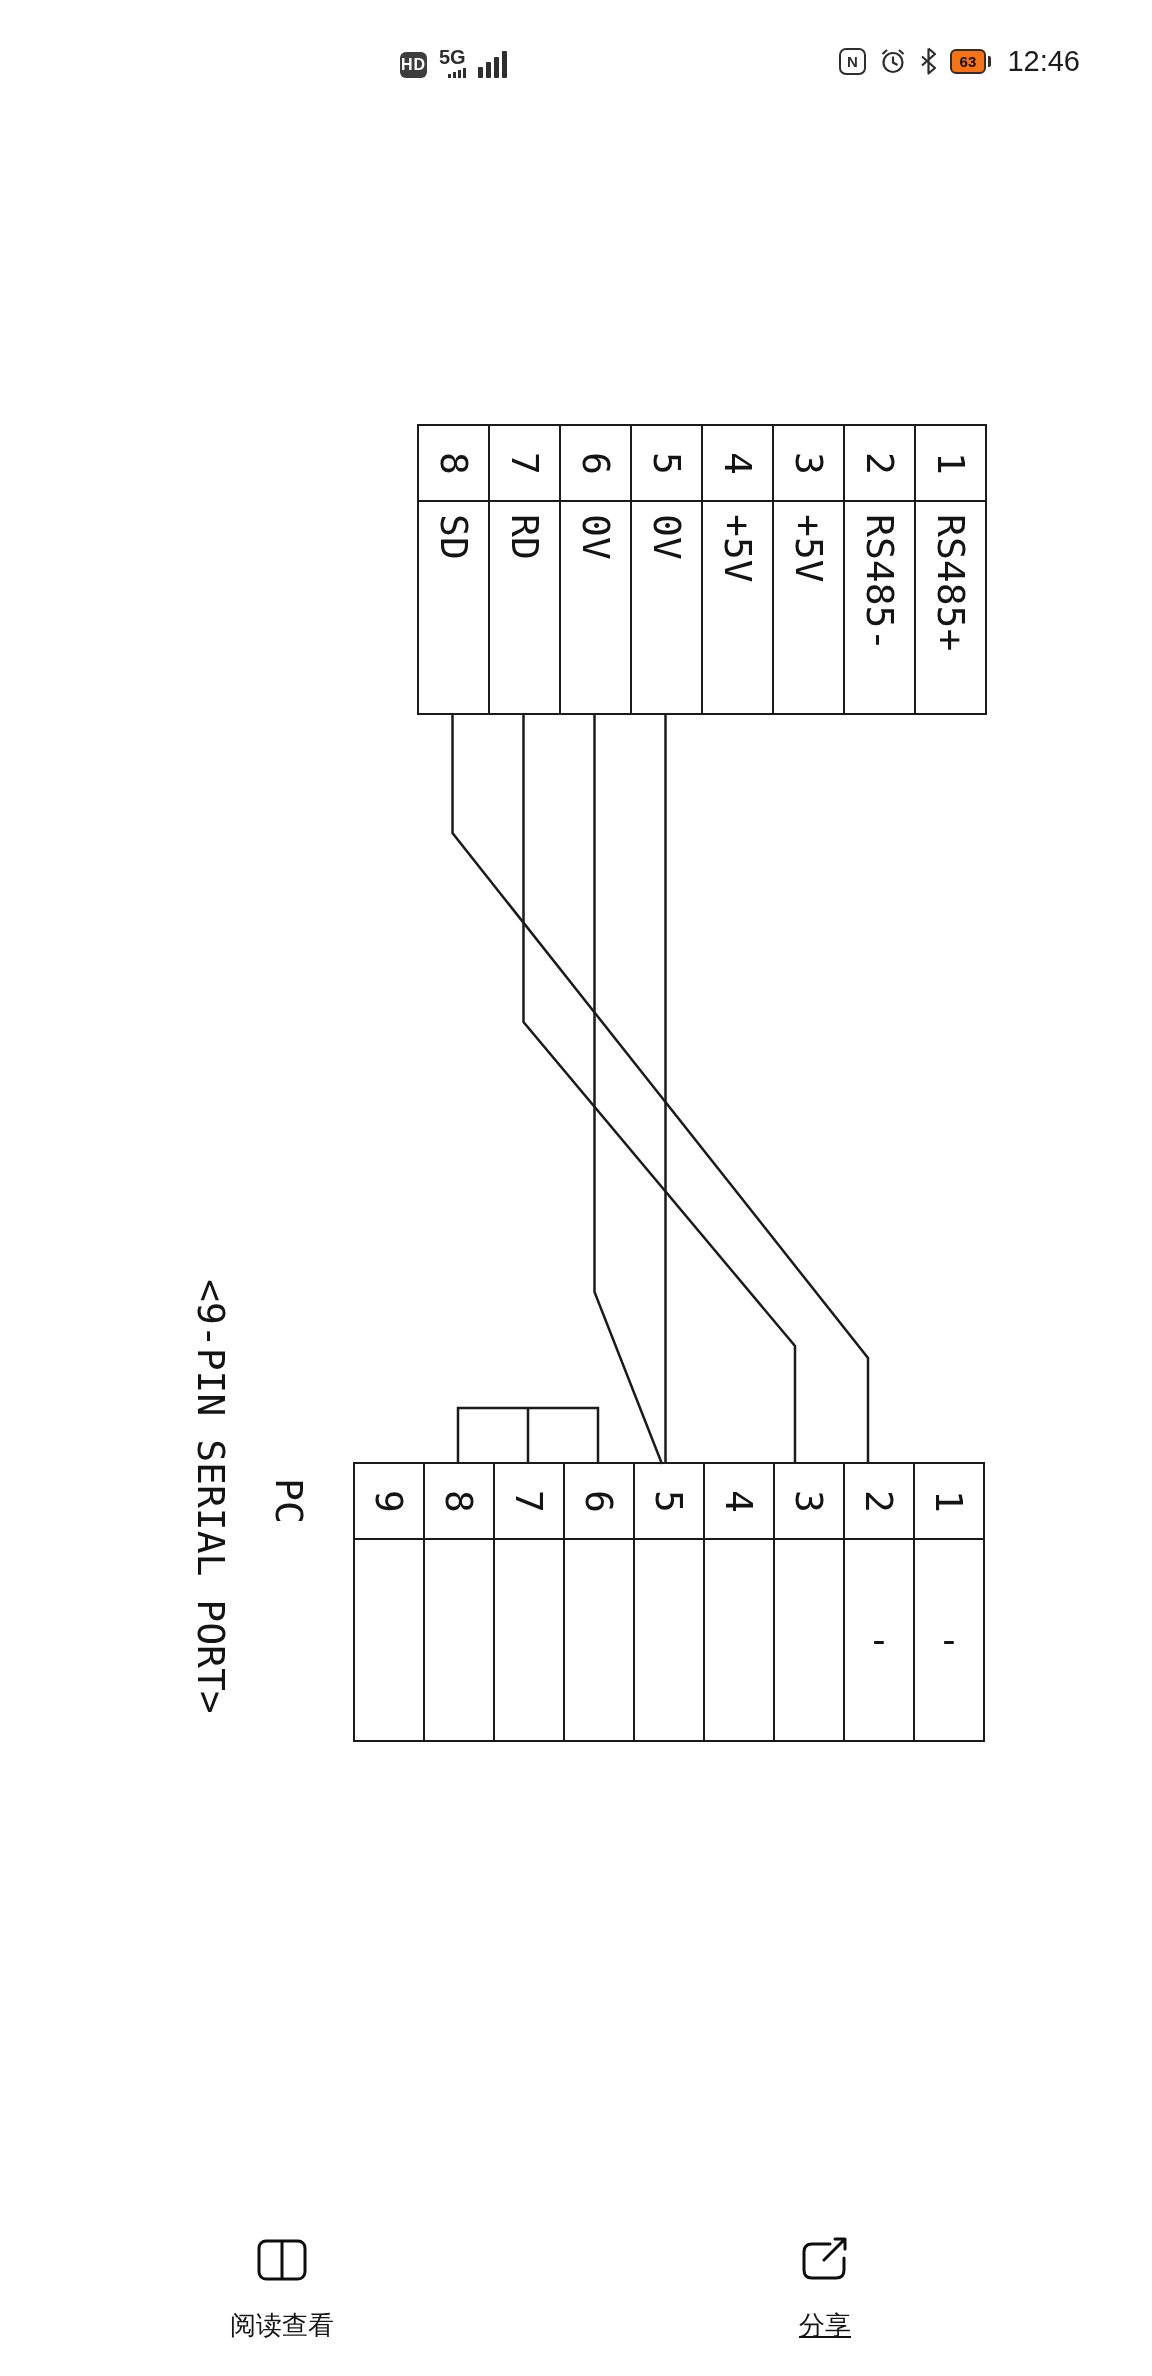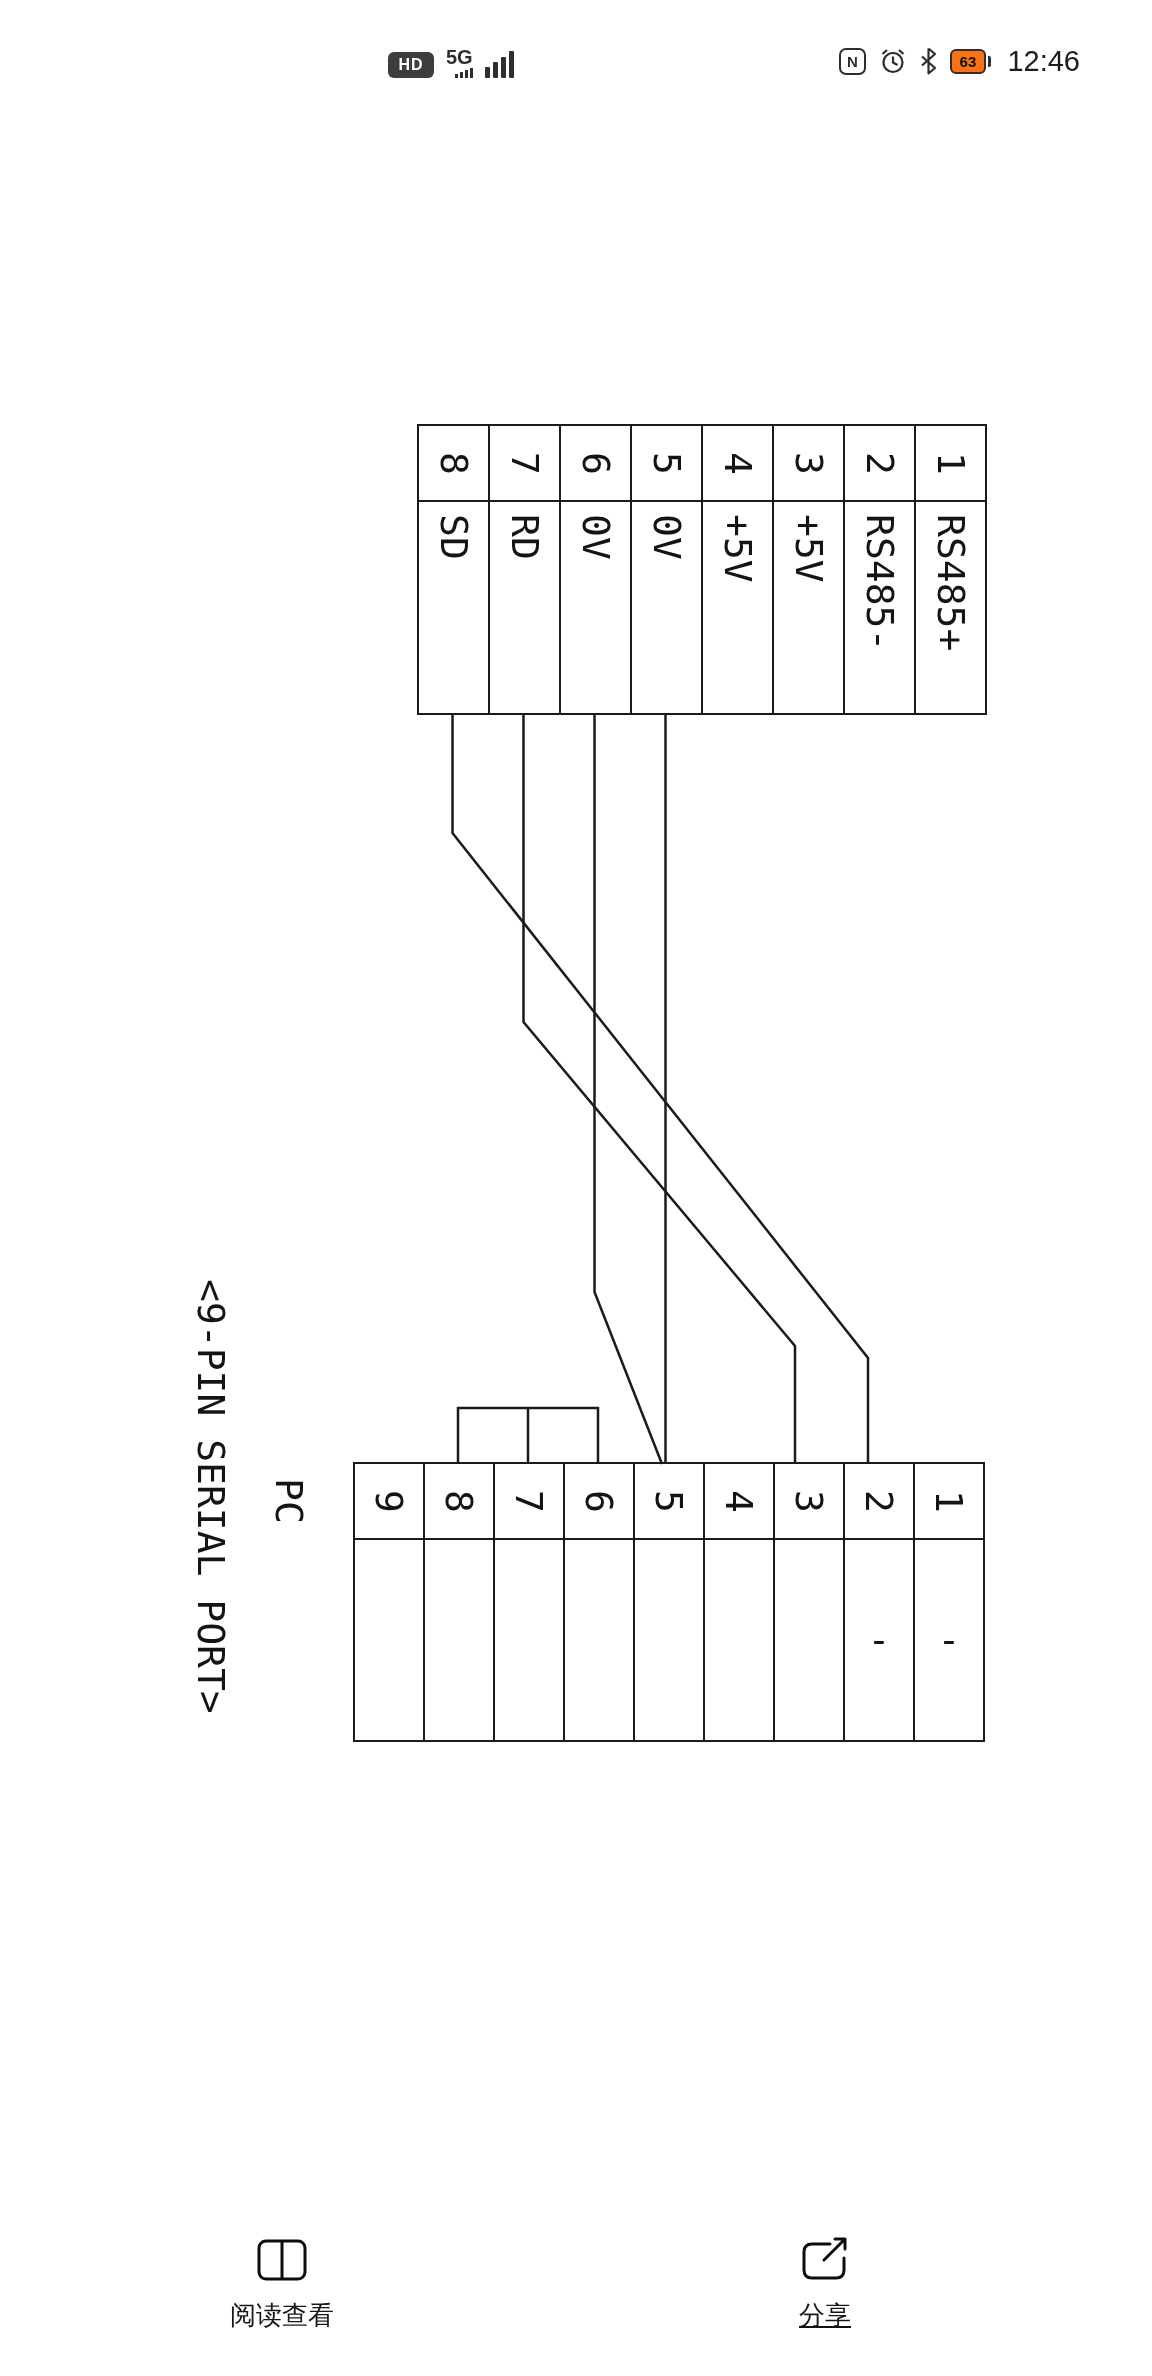--- a/index.html
+++ b/index.html
@@ -1,23 +1,23 @@
 <!DOCTYPE html>
 <html><head>
 <meta charset="utf-8">
 <style>
   html,body{margin:0;padding:0;background:#fff;}
   .screen{position:relative;width:1152px;height:2376px;background:#ffffff;overflow:hidden;
           font-family:"Liberation Sans",sans-serif;color:#111;}
 
   
   .sb-left{position:absolute;left:388px;top:48px;display:flex;align-items:flex-end;gap:12px;}
-  .hd-badge{width:46px;height:26px;background:#3d3d3d;color:#fff;border-radius:6px;
+  .hd-badge{width:27px;height:26px;background:#3d3d3d;color:#fff;border-radius:6px;
             display:flex;align-items:center;justify-content:center;
-            font-size:16px;font-weight:bold;letter-spacing:1px;}
+            font-size:16px;font-weight:bold;letter-spacing:1px;margin-left:12px;}
   .net-col{display:flex;flex-direction:column;align-items:flex-end;gap:2px;}
   .net-type{font-size:20px;font-weight:bold;color:#2e2e2e;line-height:18px;}
   .mini-bars{display:flex;align-items:flex-end;gap:2px;}
   .mini-bars i{display:block;width:3px;background:#2e2e2e;}
   .big-bars{display:flex;align-items:flex-end;gap:3px;height:27px;}
   .big-bars i{display:block;width:5px;background:#2e2e2e;border-radius:1px;}
   .sb-right{position:absolute;right:72px;top:44px;display:flex;align-items:center;gap:13px;height:34px;}
   .nfc{width:27px;height:27px;border:2.5px solid #2e2e2e;border-radius:7px;box-sizing:border-box;
        display:flex;align-items:center;justify-content:center;font-size:15px;font-weight:bold;color:#2e2e2e;}
   .battery{display:flex;align-items:center;}
@@ -48,21 +48,21 @@
   .c-center{align-items:center;}
   .c-top{align-items:flex-start;padding-top:12px;}
   .vtext{writing-mode:vertical-rl;text-orientation:sideways;
          font-family:"DejaVu Sans Mono",monospace;font-size:38px;color:#141414;white-space:nowrap;}
   .hdash{font-family:"DejaVu Sans Mono",monospace;font-size:38px;color:#141414;}
   .serial-caption{position:absolute;left:189px;top:1279px;}
   .pc-label{position:absolute;left:267px;top:1478px;}
   .wires{position:absolute;left:0;top:0;pointer-events:none;}
 
   
-  .footer-item{position:absolute;display:flex;flex-direction:column;align-items:center;gap:14px;cursor:pointer;}
+  .footer-item{position:absolute;display:flex;flex-direction:column;align-items:center;gap:24px;cursor:pointer;}
   .fi-read{left:282px;top:2236px;transform:translateX(-50%);}
   .fi-share{left:825px;top:2236px;transform:translateX(-50%);text-decoration:underline;}
   .footer-label{font-size:26px;color:#161616;}
 </style>
 </head>
 <body>
 
 <div class="screen">
 
   <div class="sb-left">

